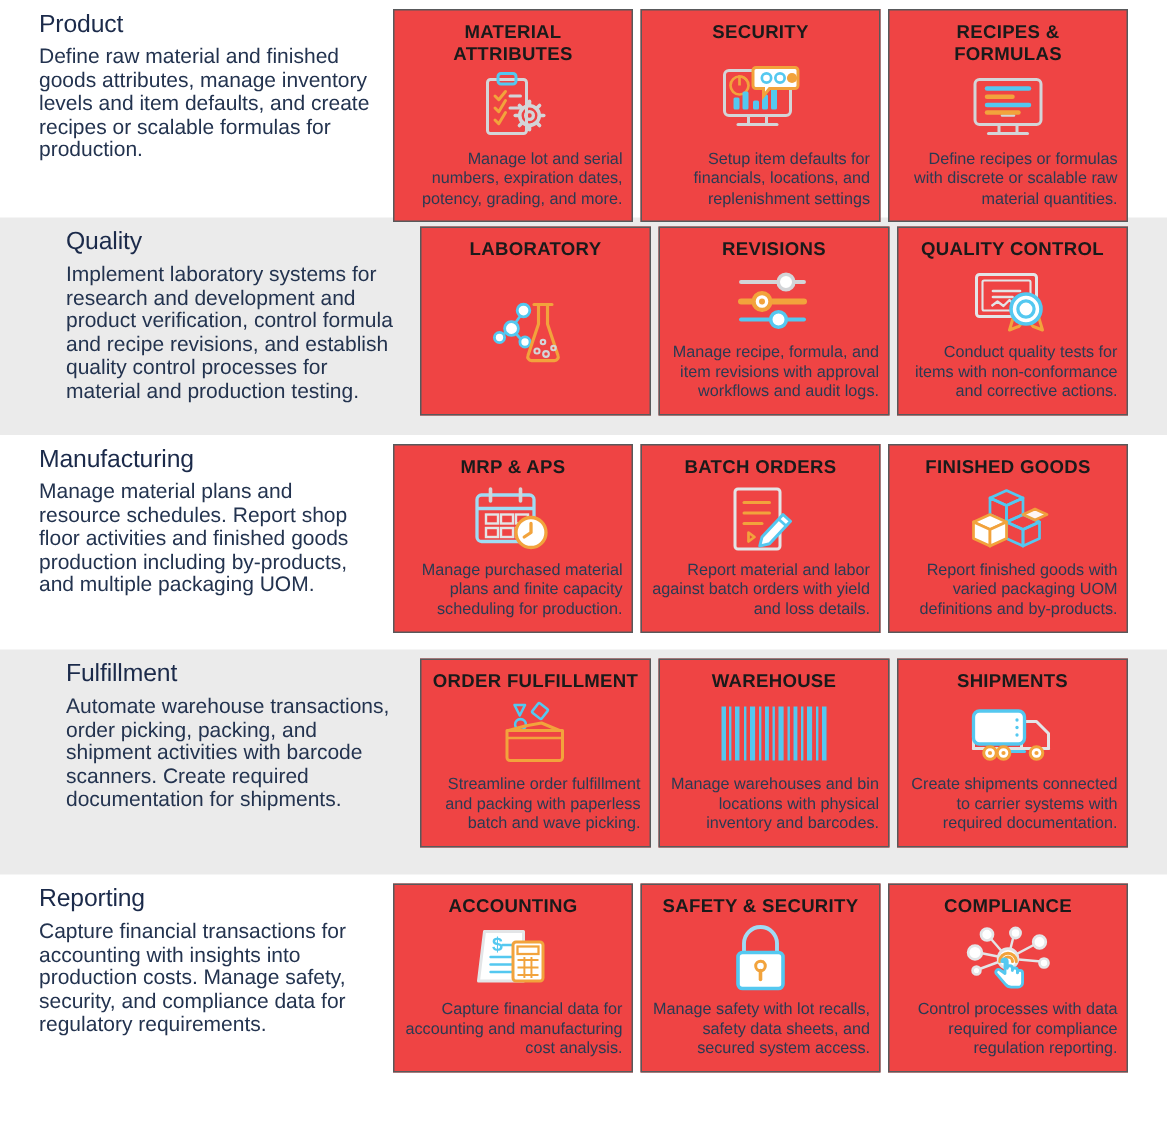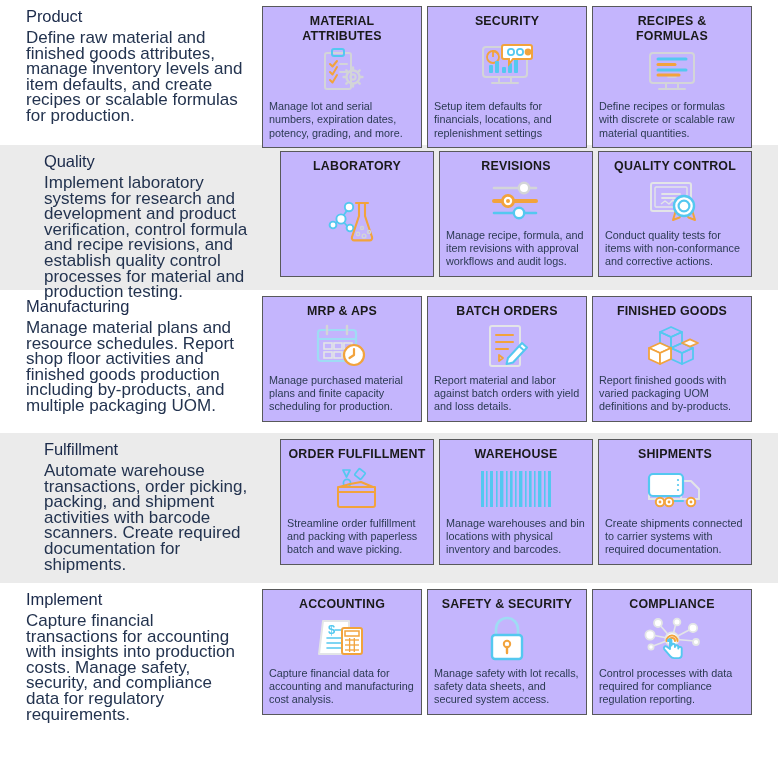--- a/index.html
+++ b/index.html
@@ -25,36 +25,36 @@
     padding-right: 14px;
   }
   .band-title {
     font-size: 16.5px;
     font-weight: normal;
     color: #1b2a4a;
     letter-spacing: -0.1px;
     margin-bottom: 4px;
   }
   .band-desc {
-    font-size: 17px;
+    font-size: 14px;
     line-height: 15.6px;
     color: #23334f;
   }
 
   .cards {
     flex: 1;
     display: flex;
     gap: 5px;
     padding-top: 6px;
     padding-bottom: 6px;
   }
   .card {
     flex: 1;
     border: 1px solid #58595b;
-    background: #c4b5fd;
+    background: #ef4444;
     display: flex;
     flex-direction: column;
     align-items: center;
     padding: 7px 6px 7px;
     min-width: 0;
   }
   .card-title {
     font-size: 12.4px;
     font-weight: bold;
     color: #1a1a1a;
@@ -69,21 +69,21 @@
     align-items: center;
     justify-content: center;
     padding: 3px 0 4px;
     min-height: 48px;
   }
   .card-icon svg { display: block; }
   .card-desc {
     font-size: 10.8px;
     line-height: 13.4px;
     color: #2b3a52;
-    text-align: left;
+    text-align: right;
   }
 
   
   .row-product    { height: 145px; }
   .row-quality    { height: 145px; }
   .row-manufact   { height: 143px; }
   .row-fulfill    { height: 150px; }
   .row-reporting  { height: 148px; }
 </style>
 </head>
@@ -396,21 +396,21 @@
           </svg>
         </div>
         <div class="card-desc">Create shipments connected to carrier systems with required documentation.</div>
       </div>
 
     </div>
   </div>
 
   <div class="band row-reporting">
     <div class="band-left">
-      <div class="band-title">Implement</div>
+      <div class="band-title">Reporting</div>
       <div class="band-desc">Capture financial transactions for accounting with insights into production costs. Manage safety, security, and compliance data for regulatory requirements.</div>
     </div>
     <div class="cards">
 
       <div class="card">
         <div class="card-title">ACCOUNTING</div>
         <div class="card-icon">
           <svg width="58" height="46" viewBox="0 0 58 46">
             <path d="M10 5 h26 v33 h-30 z" fill="#ffffff" stroke="#e3e5e7" stroke-width="2" stroke-linejoin="round"></path>
             <text x="15" y="18" font-family="Liberation Sans, sans-serif" font-size="13" font-weight="bold" fill="#54c8f0">$</text>

